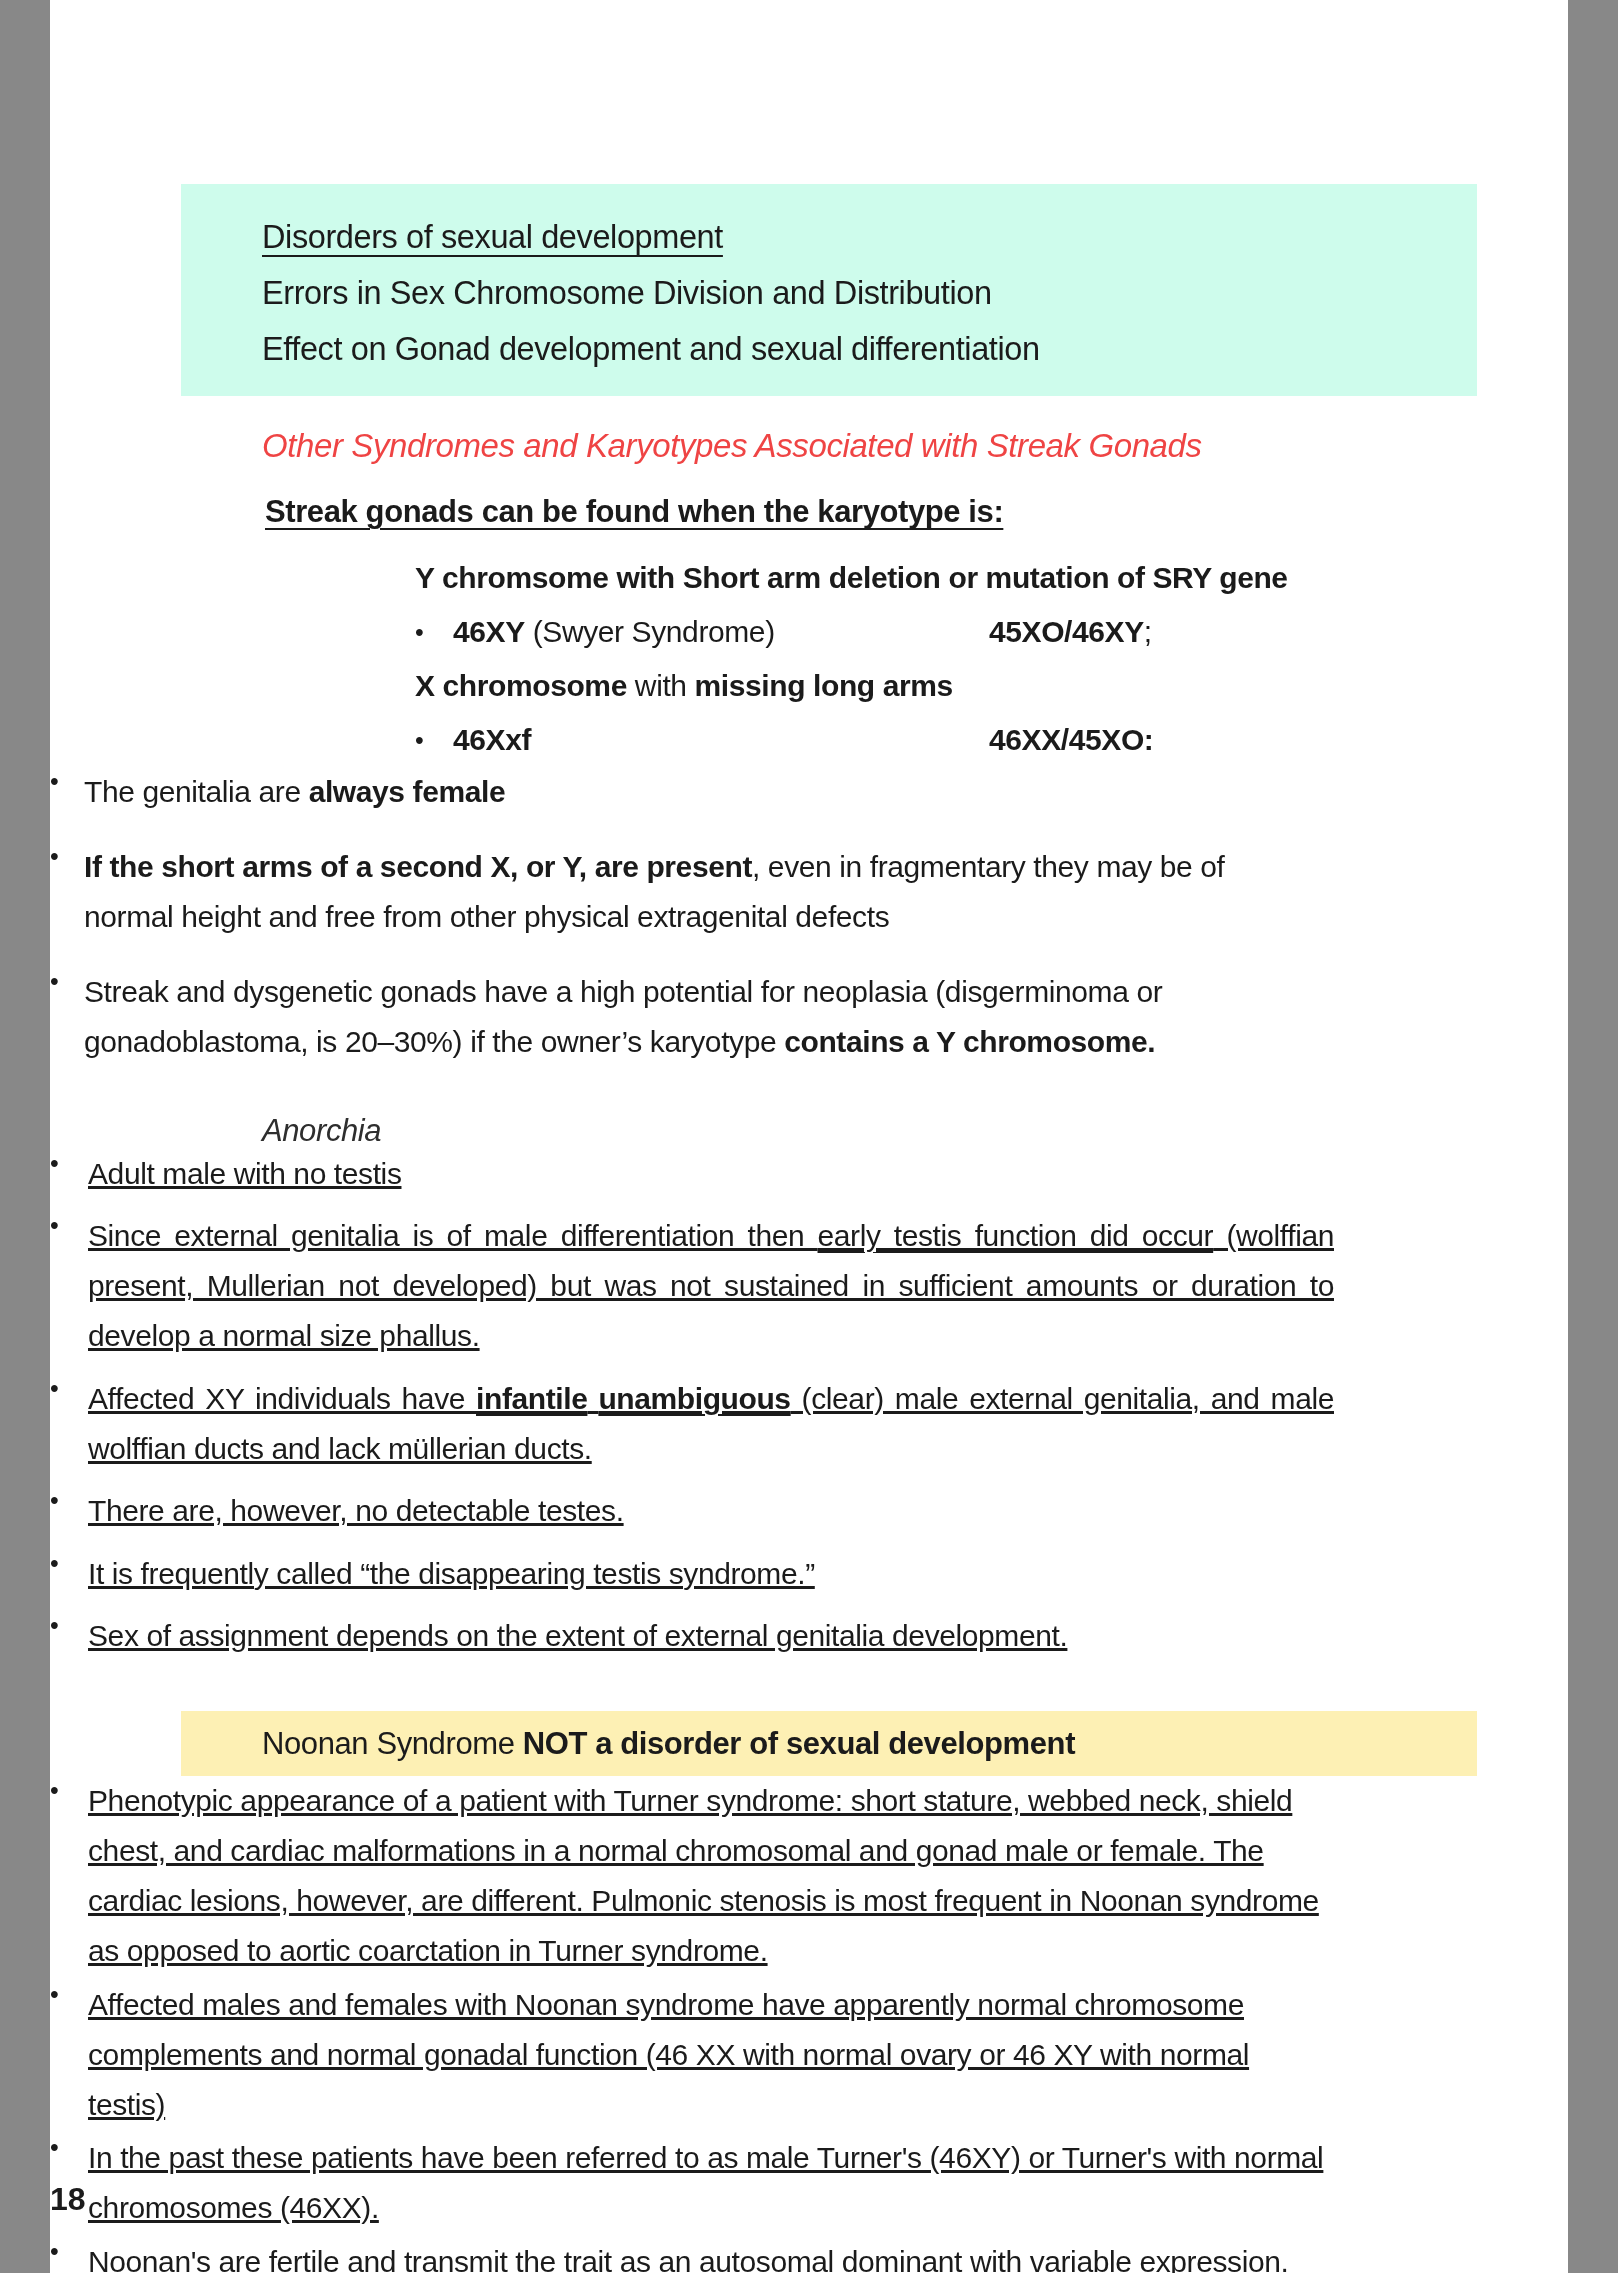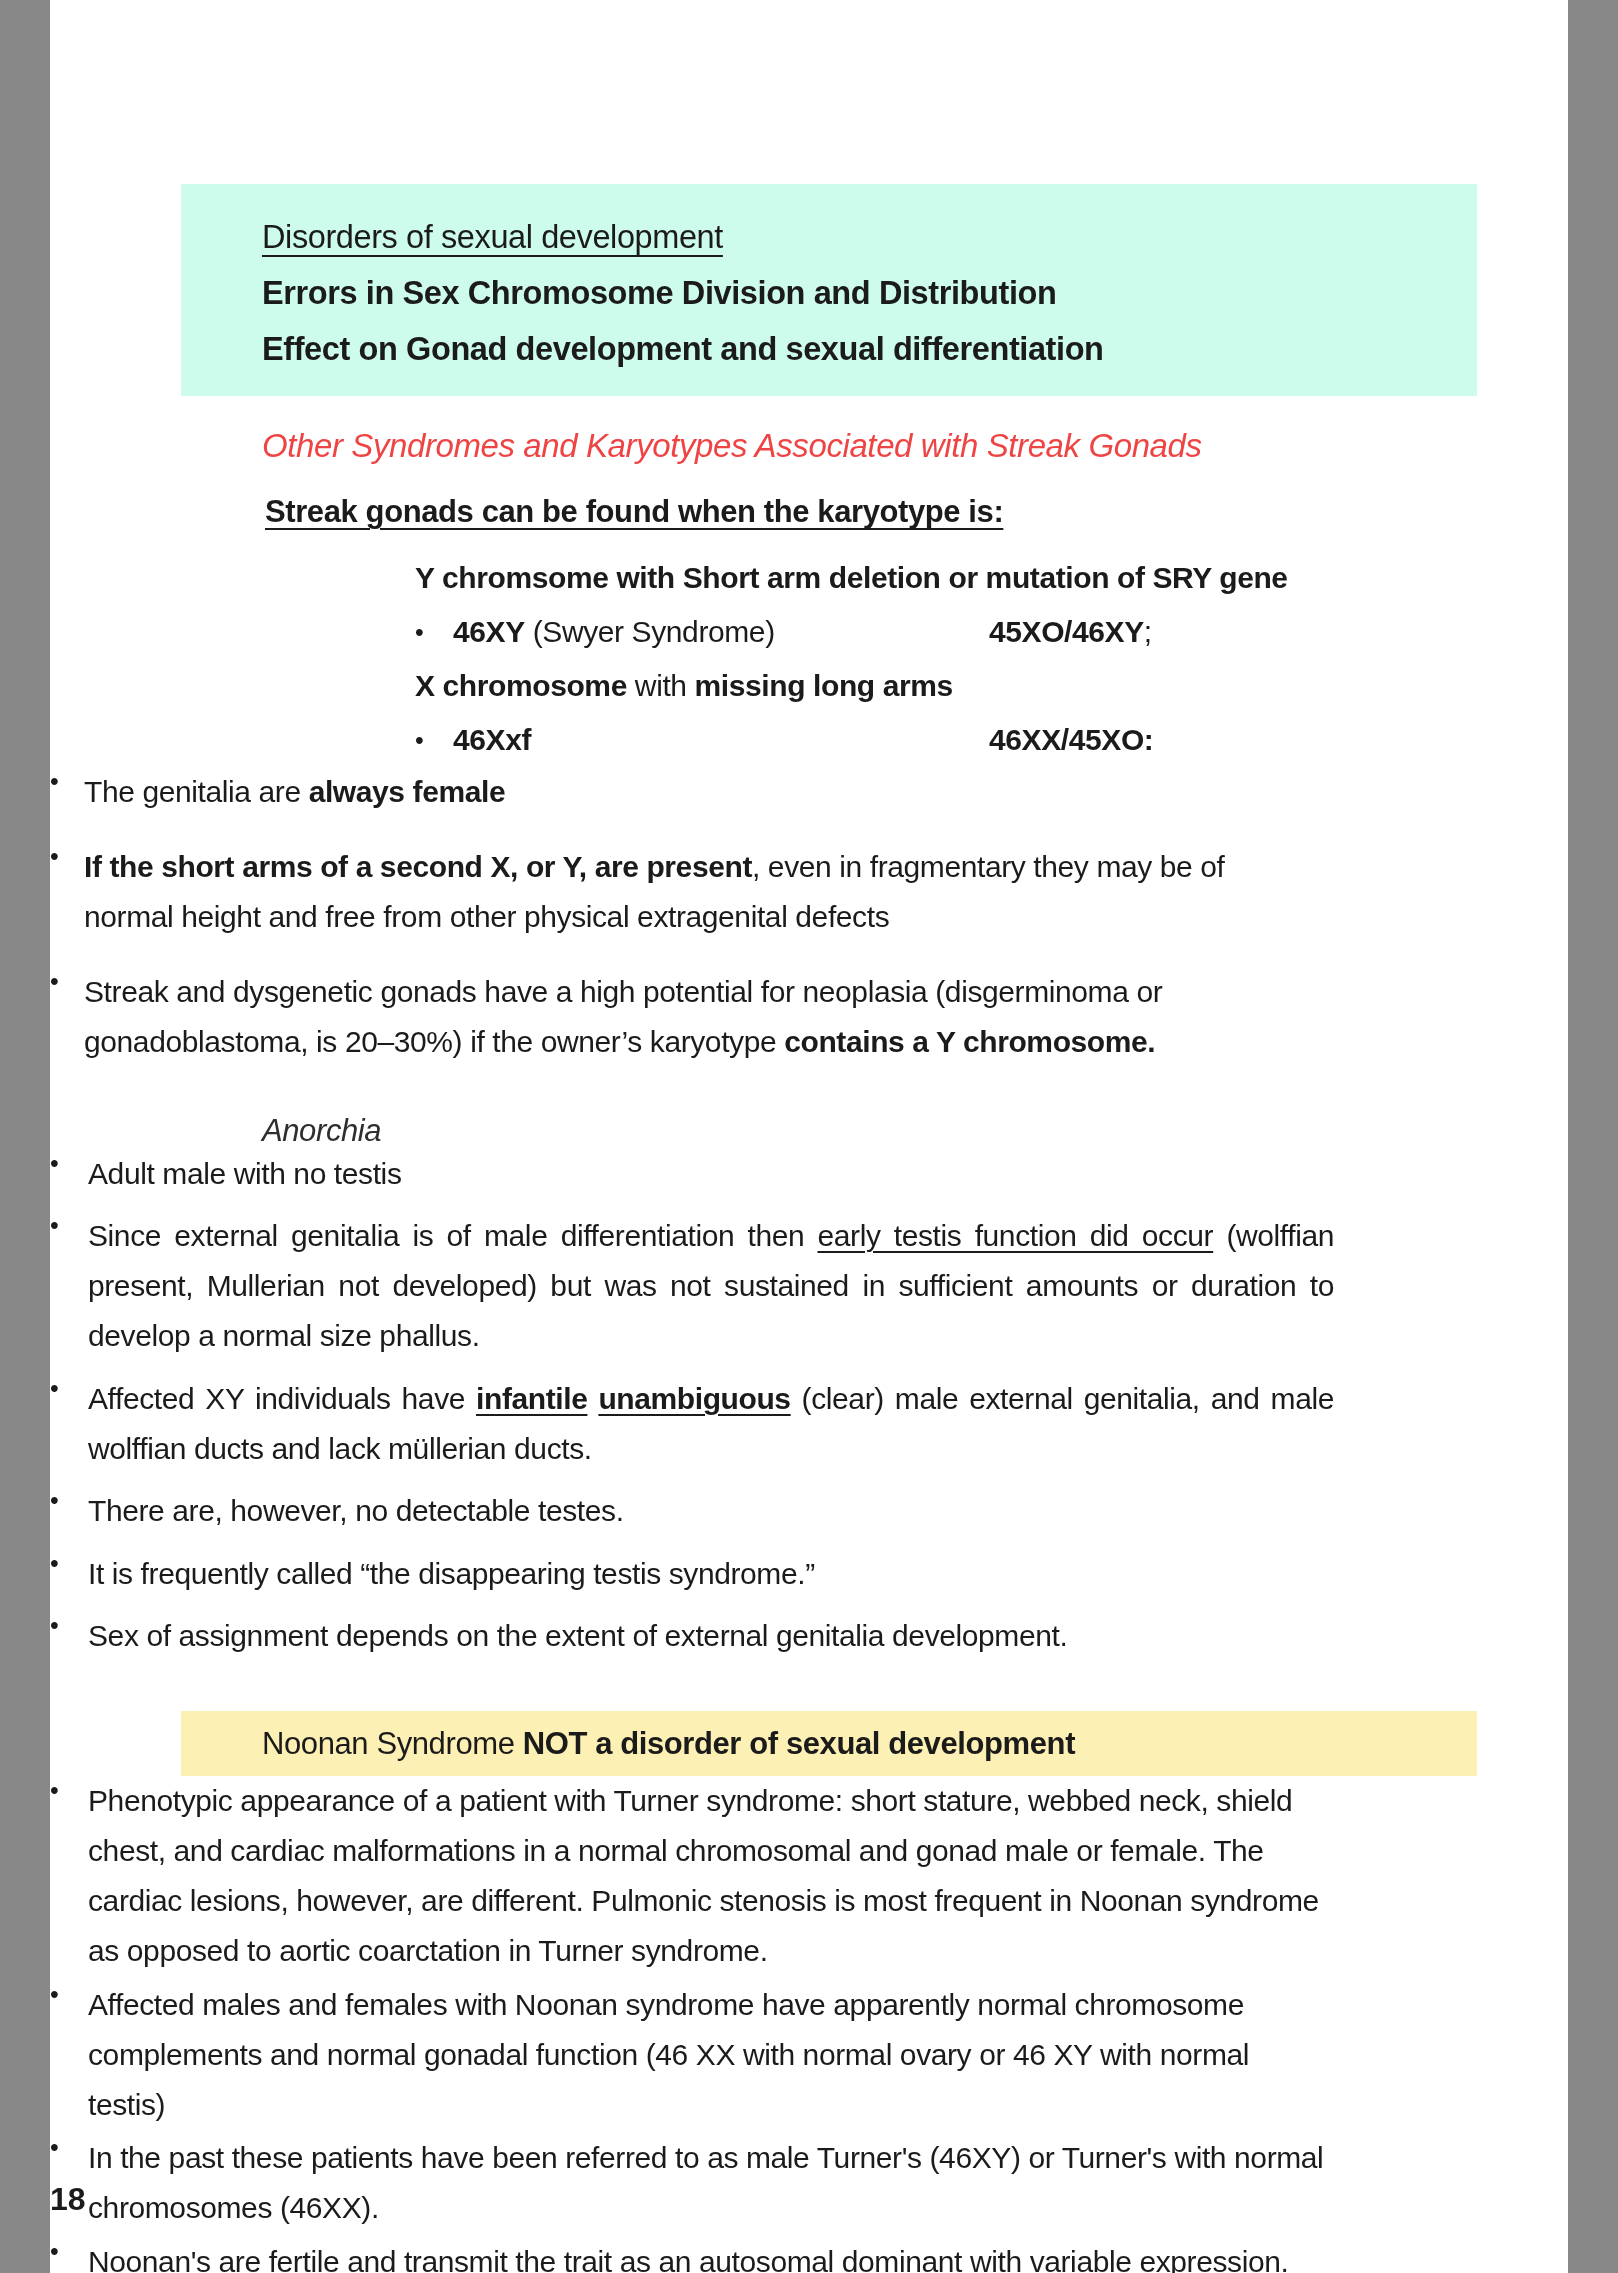--- a/index.html
+++ b/index.html
@@ -18,21 +18,21 @@
   .u{text-decoration:underline;text-decoration-thickness:1.9px;text-underline-offset:4.8px;}
 
   .green-box{
     margin:184px 0 0 131px;
     width:1296px;
     box-sizing:border-box;
     padding:25px 19px 19px 81px;
   }
   .green-box .gline{line-height:56px;font-size:32.5px;}
   .gline.underline{text-decoration:underline;text-decoration-thickness:2.4px;text-underline-offset:6.7px;}
-  .gline.bold{font-weight:bold;}
+  .gline.bold{font-weight:normal;}
 
   .subtitle{
     margin:31px 0 0 212px;
     font-style:italic;
     font-size:33px;
     color:#ef4444;
   }
   .streak-heading{
     margin:29px 0 0 215px;
     font-weight:bold;
@@ -60,21 +60,21 @@
 
   .anorchia-title{
     margin:46px 0 0 212px;
     font-size:31px;
     color:#2e2e2e;
     font-style:italic;
   }
 
   .alist{margin:44px 0 0 212px;}
   .alist .m{width:38px;}
-  .alist .t{width:1246px;line-height:50px;}
+  .alist .t{width:1246px;line-height:50px;text-decoration:underline;}
   .alist li{margin-bottom:12.4px;}
   .t.justify{text-align:justify;}
 
   .yellow-box{
     margin:50px 0 0 131px;
     width:1296px;
     box-sizing:border-box;
     padding:13.4px 19px 11.5px 81px;
     font-size:31px;
     line-height:40px;

